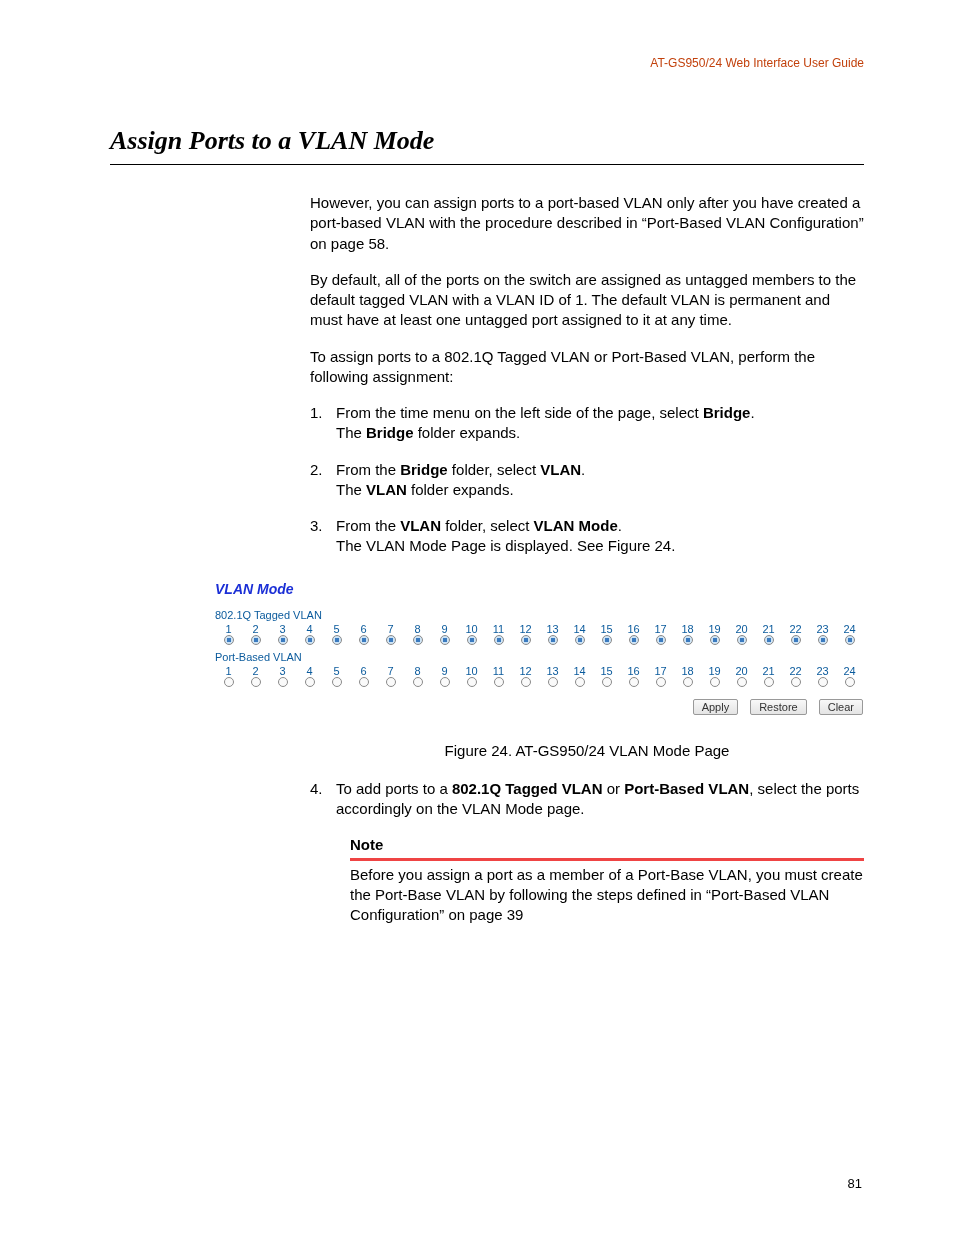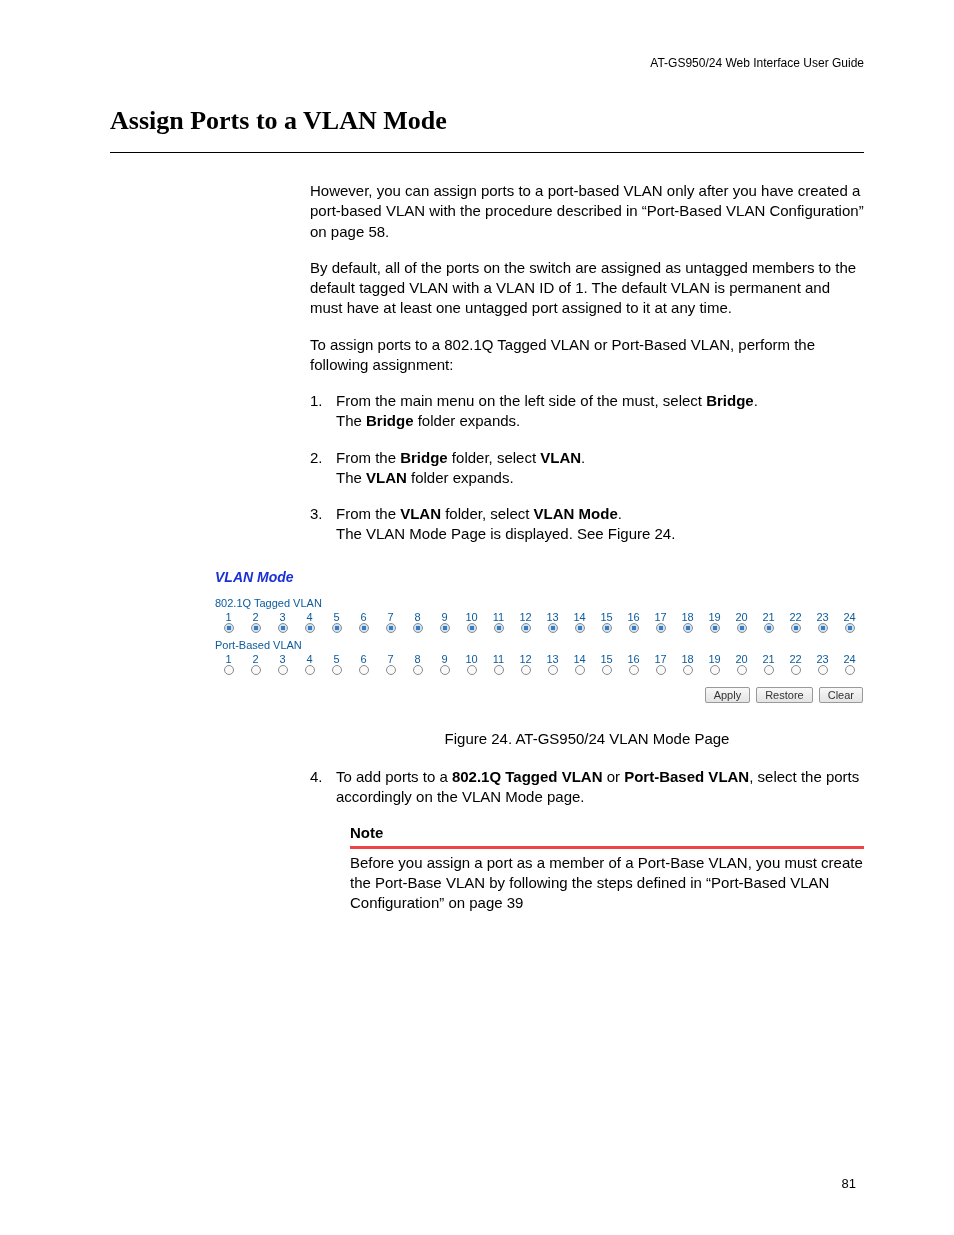--- a/index.html
+++ b/index.html
@@ -10,30 +10,31 @@
     width: 954px;
     height: 1235px;
     position: relative;
   }
   .page {
     padding: 56px 90px 40px 110px;
   }
   .runhead {
     text-align: right;
     font-size: 12px;
-    color: #000000;
-    margin-bottom: 36px;
+    color: #c2410c;
+    margin-bottom: 56px;
   }
   .section-title {
     font-family: "Times New Roman", Times, serif;
     font-size: 26px;
     font-weight: bold;
-    padding-bottom: 16px;
+    padding-bottom: 8px;
     border-bottom: 1px solid #000;
     margin-bottom: 28px;
+    font-style: italic;
   }
   .body-col {
     margin-left: 200px;
     font-size: 15px;
     line-height: 1.35;
   }
   .body-col p { margin-bottom: 16px; }
   .body-col ol { list-style: none; }
   .body-col ol li { margin-bottom: 16px; padding-left: 26px; position: relative; }
   .body-col ol li .num { position: absolute; left: 0; }
@@ -92,60 +93,61 @@
     gap: 6px;
     margin-top: 10px;
   }
   .btn {
     font-size: 11px;
     padding: 1px 8px;
     border: 1px solid #999;
     background: linear-gradient(#f8f8f8,#e4e4e4);
     border-radius: 2px;
     color:#333;
+    margin-left:6px;
   }
   .fig-caption {
     text-align: center;
     font-size: 15px;
     margin: 26px 0 18px 0;
   }
   .note-block {
     margin-left: 40px;
     margin-top: 10px;
   }
   .note-head {
     font-weight: bold;
     padding-bottom: 2px;
     border-bottom: 3px solid #ef4444;
     margin-bottom: 4px;
     width: 100%;
   }
   .pgnum {
     position: absolute;
     bottom: 44px;
-    right: 98px;
+    right: 92px;
     font-size: 13px;
   }
 </style>
 </head>
 <body>
 
 <div class="page">
   <div class="runhead">AT-GS950/24  Web Interface User Guide</div>
   <h1 class="section-title">Assign Ports to a VLAN Mode</h1>
 
   <div class="body-col">
     <p>However, you can assign ports to a port-based VLAN only after you have created a port-based VLAN with the procedure described in “Port-Based VLAN Configuration” on page 58.</p>
     <p>By default, all of the ports on the switch are assigned as untagged members to the default tagged VLAN with a VLAN ID of 1. The default VLAN is permanent and must have at least one untagged port assigned to it at any time.</p>
     <p>To assign ports to a 802.1Q Tagged VLAN or Port-Based VLAN, perform the following assignment:</p>
 
     <ol>
       <li>
         <span class="num">1.</span>
-        <span>From the main menu on the left side of the must, select </span><span class="bold">Bridge</span><span>.</span><br>
+        <span>From the time menu on the left side of the page, select </span><span class="bold">Bridge</span><span>.</span><br>
         <span>The </span><span class="bold">Bridge</span><span> folder expands.</span>
       </li>
       <li>
         <span class="num">2.</span>
         <span>From the </span><span class="bold">Bridge</span><span> folder, select </span><span class="bold">VLAN</span><span>.</span><br>
         <span>The </span><span class="bold">VLAN</span><span> folder expands.</span>
       </li>
       <li>
         <span class="num">3.</span>
         <span>From the </span><span class="bold">VLAN</span><span> folder, select </span><span class="bold">VLAN Mode</span><span>.</span><br>

